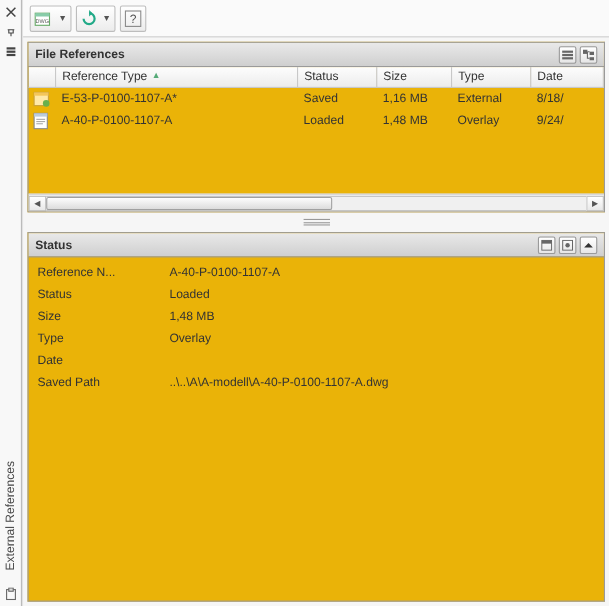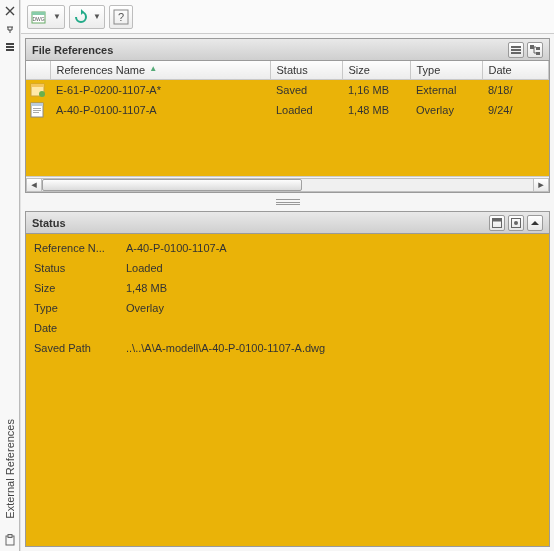--- a/index.html
+++ b/index.html
@@ -171,20 +171,21 @@
 }
 .splitter .grip div { height:1px; background:#999; }
 .details-body {
   flex: 1;
   padding: 4px 0;
   overflow: auto;
 }
 .drow {
   display: flex;
   padding: 4px 8px;
+  gap: 28px;
 }
 .drow .k {
   width: 92px;
   color: #333;
   white-space: nowrap;
   overflow: hidden;
   text-overflow: ellipsis;
 }
 .drow .v {
   flex: 1;
@@ -269,38 +270,38 @@
             <path d="M4 2 H6 M4 2 V8 H6" stroke="#666" fill="none"></path>
           </svg>
       </div>
     </div>
     <div class="table-wrap">
       <table>
         <thead>
           <tr>
             <th></th>
             <th class="name">
-              <span>References Name</span><span class="sort-ind">▲</span>
+              <span>Reference Type</span><span class="sort-ind">▲</span>
             </th>
             <th class="status">Status</th>
             <th class="size">Size</th>
             <th class="type">Type</th>
             <th>Date</th>
           </tr>
         </thead>
         <tbody id="refs-body">
             <tr>
               <td class="iconcell">
                 <svg class="row-icon" viewBox="0 0 16 16">
                   <rect x="1" y="2" width="13" height="12" fill="#ffe9a8" stroke="#c9a23d"></rect>
                   <rect x="1" y="2" width="13" height="3" fill="#f4c65a"></rect>
                   <circle cx="12" cy="12" r="3" fill="#6ab04c"></circle>
                 </svg>
               </td>
-              <td>E-61-P-0200-1107-A*</td>
+              <td>E-53-P-0100-1107-A*</td>
               <td>Saved</td>
               <td>1,16 MB</td>
               <td>External</td>
               <td>8/18/</td>
             </tr>
             <tr>
               <td class="iconcell">
                 <svg class="row-icon" viewBox="0 0 16 16">
                   <rect x="1" y="1" width="12" height="14" fill="#fff" stroke="#888"></rect>
                   <rect x="1" y="1" width="12" height="3" fill="#bcd"></rect>

